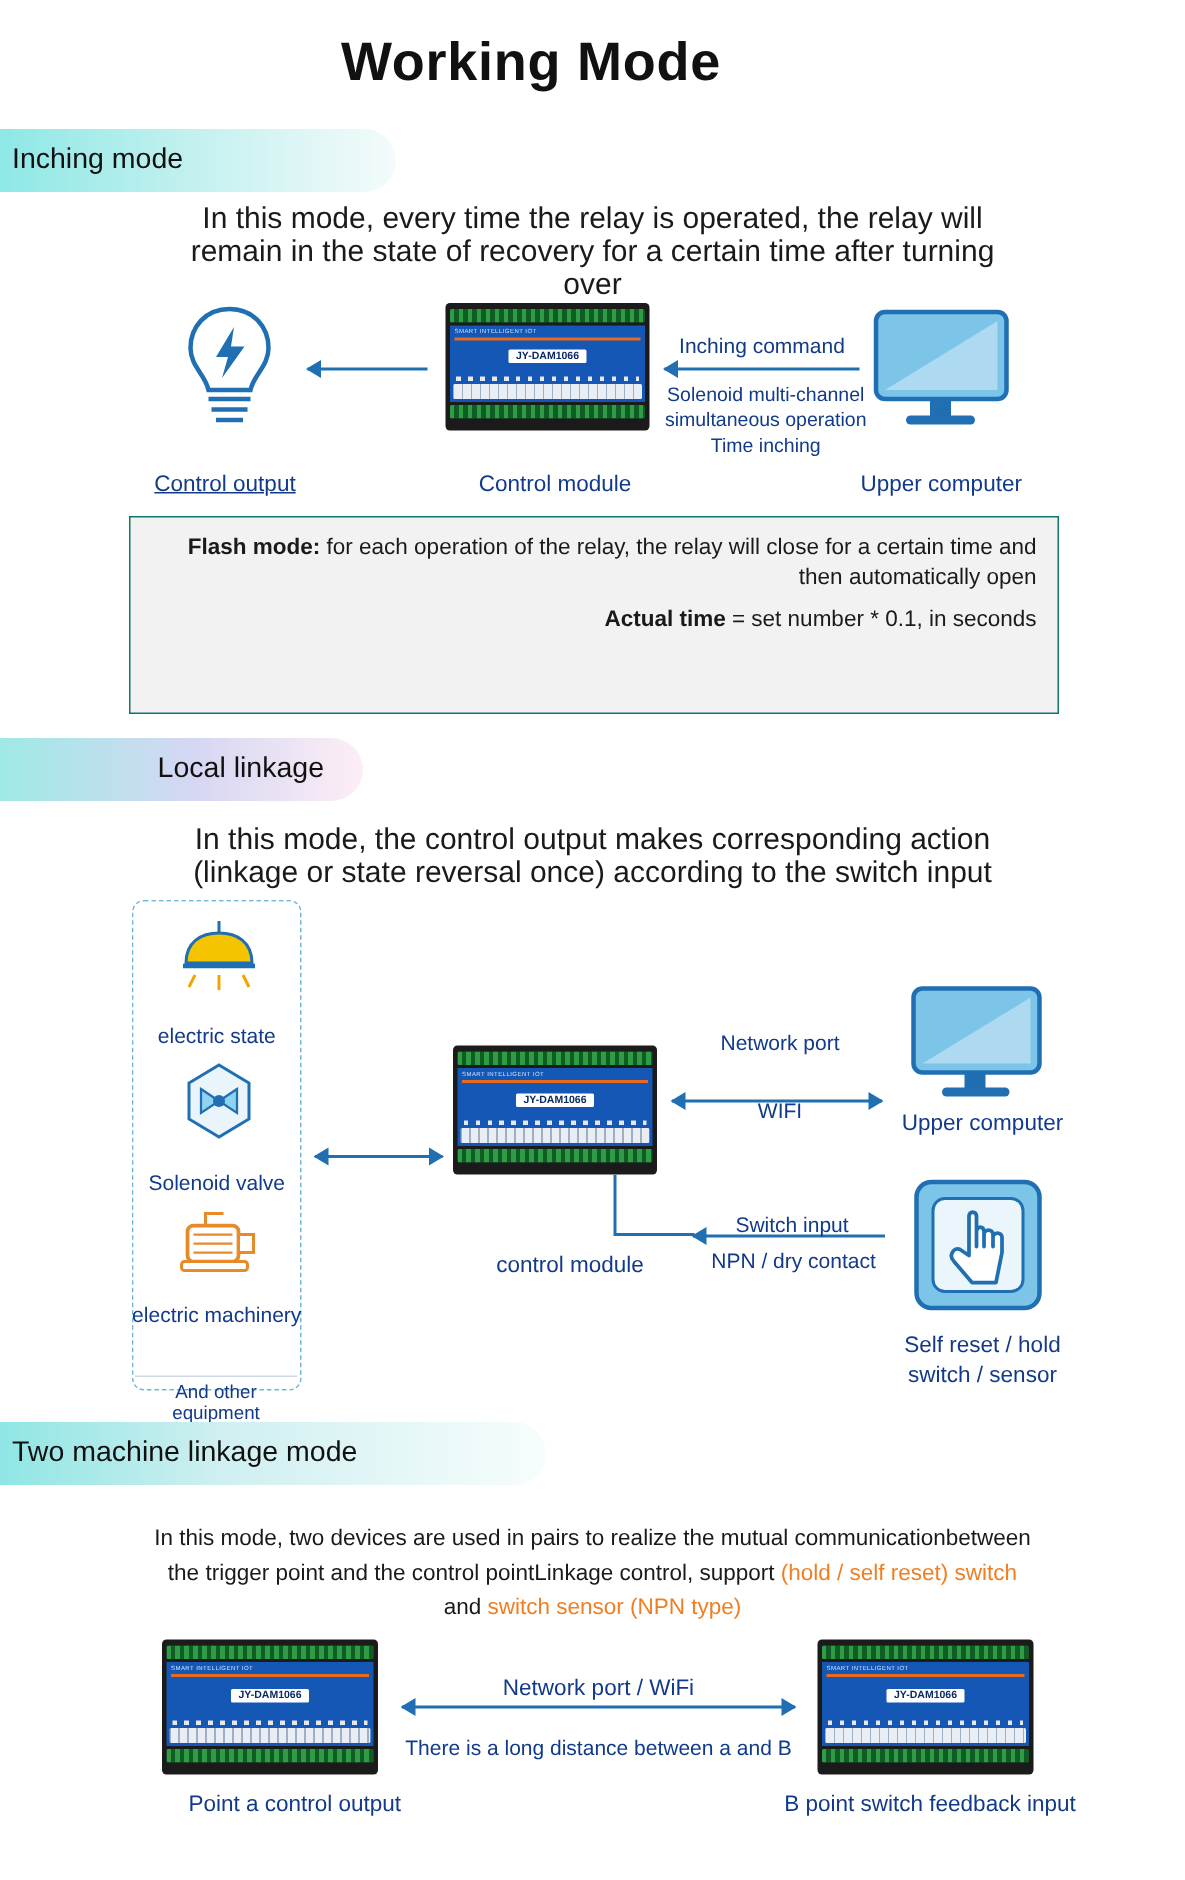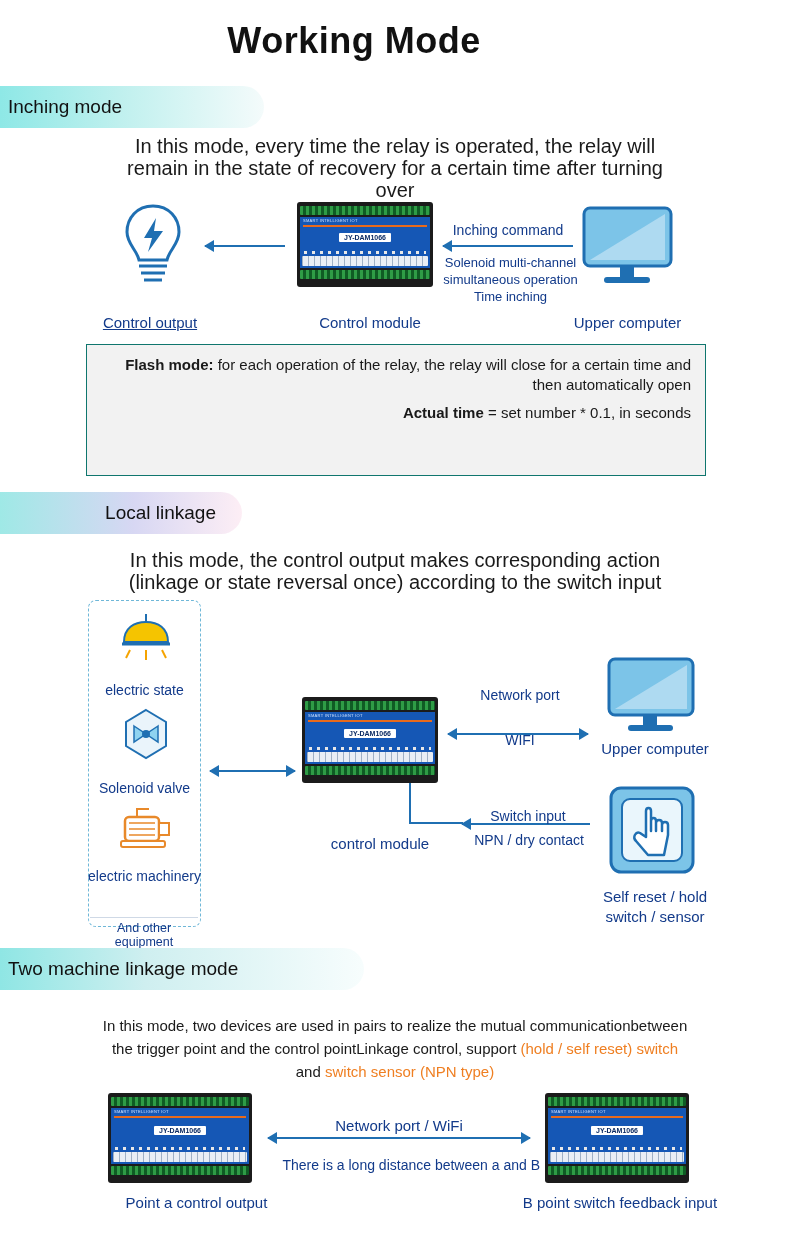--- a/index.html
+++ b/index.html
@@ -344,18 +344,18 @@
       <div class="chipline"></div>
       <div class="label-chip">JY-DAM1066</div>
       <div class="ledrow"></div>
       <div class="termrow"></div>
     </div>
     <div class="bot-strip"></div>
   </div>
 
   <div class="arrow-lr" style="top:1137px;left:268px;width:262px;"></div>
   <div class="arrow-lbl" style="top:1117px;left:268px;width:262px;font-size:15px;">Network port / WiFi</div>
-  <div class="arrow-lbl" style="top:1157px;left:258px;width:282px;font-size:14px;text-align:right;">There is a long distance between a and B</div>
+  <div class="arrow-lbl" style="top:1157px;left:258px;width:282px;font-size:14px;">There is a long distance between a and B</div>
 
   <div class="cap" style="top:1194px;left:109px;width:175px;">Point a control output</div>
   <div class="cap" style="top:1194px;left:505px;width:230px;">B point switch feedback input</div>
 
 </div>
 
 </body></html>

